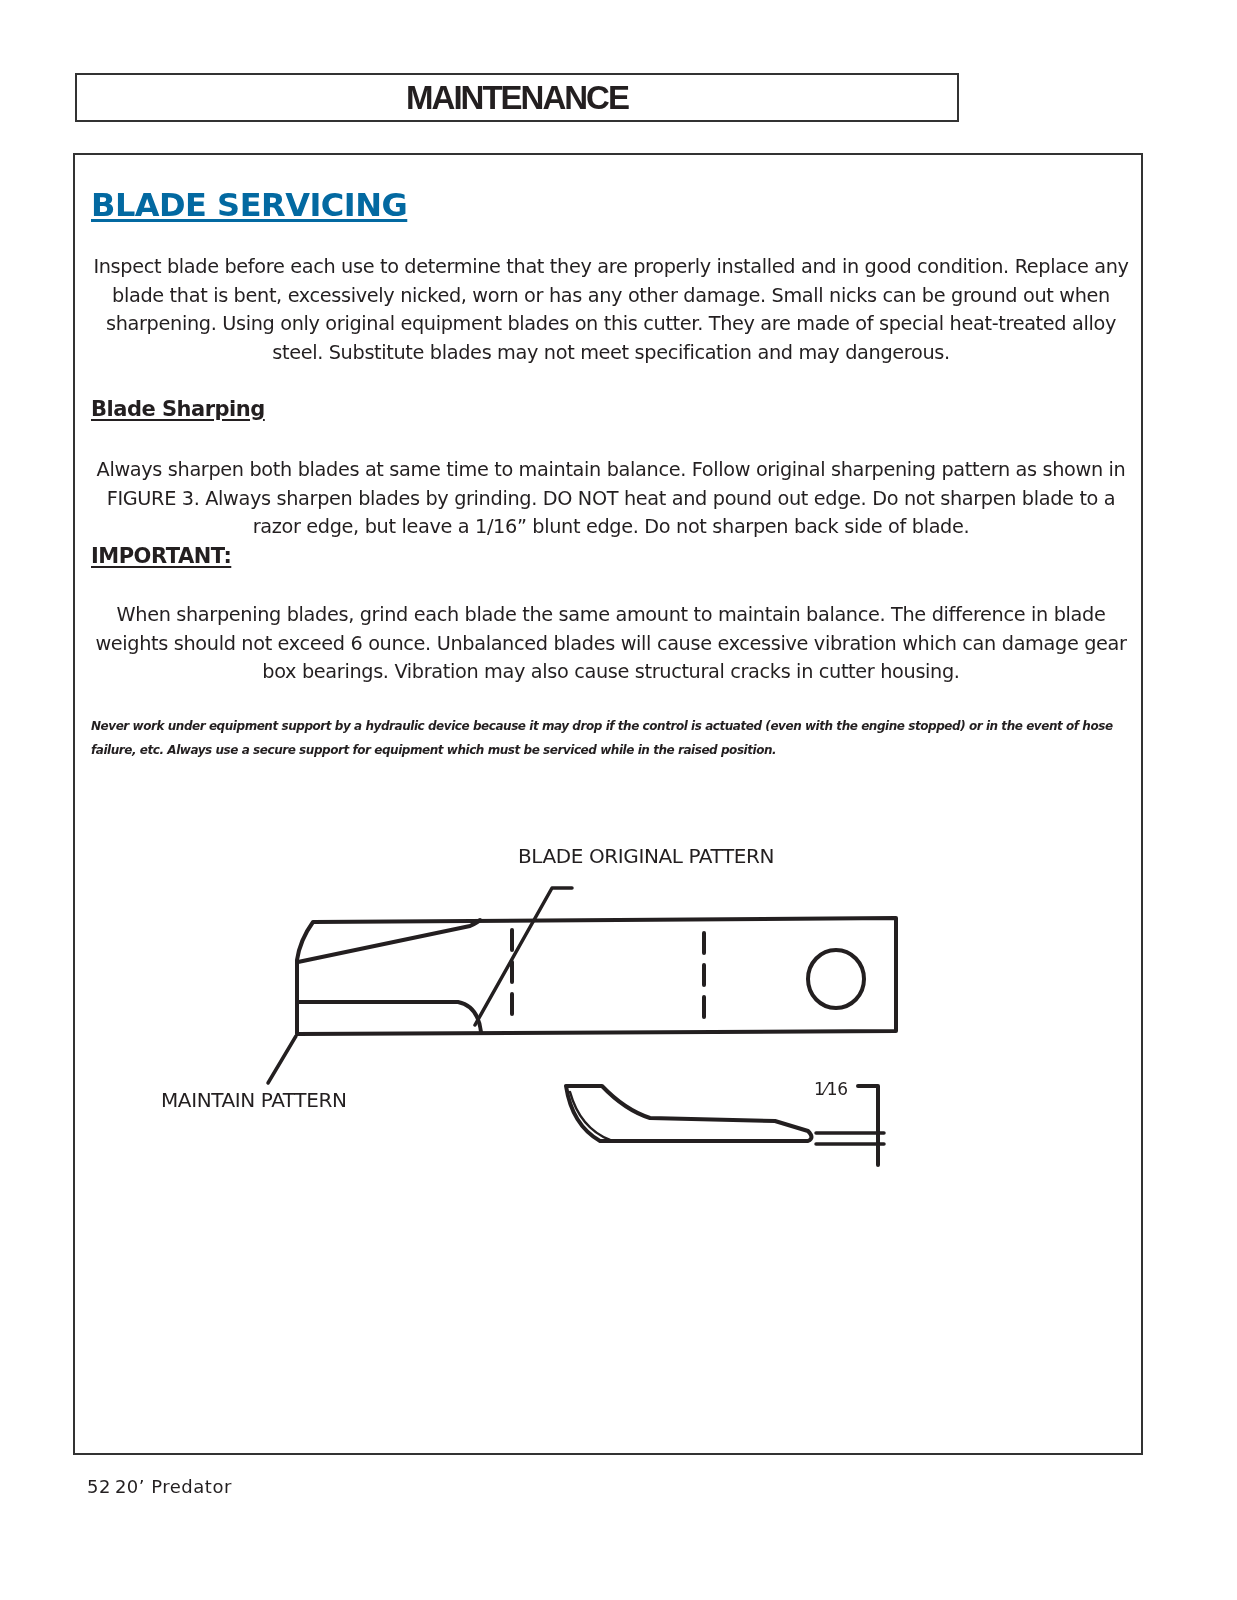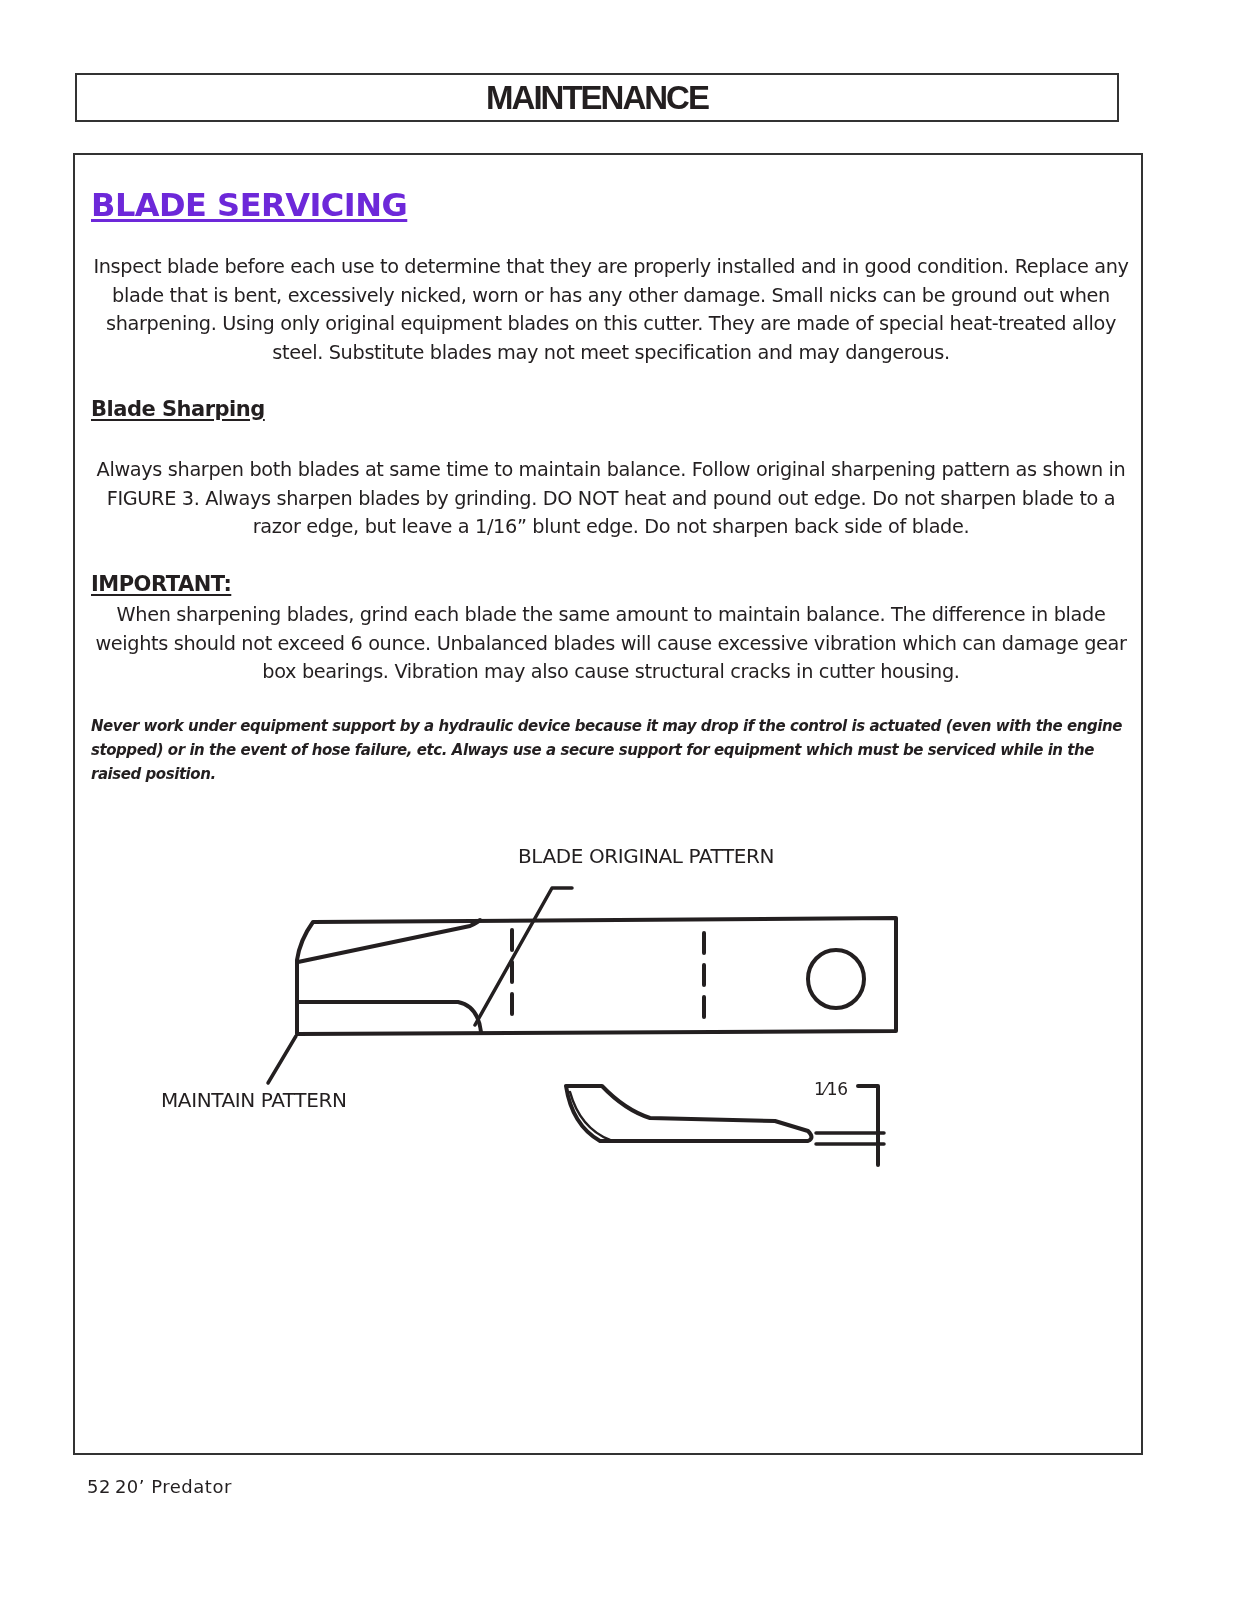--- a/index.html
+++ b/index.html
@@ -1,40 +1,40 @@
 <!DOCTYPE html>
 <html><head>
 <meta charset="utf-8">
 <style>
   html, body { margin: 0; padding: 0; background: #ffffff; }
   body { width: 1237px; height: 1600px; position: relative; overflow: hidden;
          font-family: "DejaVu Sans", "Liberation Sans", sans-serif; color: #231f20; }
 
-  .header-box { position: absolute; left: 75px; top: 73px; width: 1044px; height: 49px;
+  .header-box { position: absolute; left: 75px; top: 73px; width: 884px; height: 49px;
                 border: 2px solid #333; box-sizing: border-box;
                 display: flex; align-items: center; justify-content: center; }
   .header-title { font-family: "Liberation Sans", sans-serif; font-weight: bold;
                   font-size: 33px; letter-spacing: -2px; color: #231f20; }
 
   .content-box { position: absolute; left: 73px; top: 153px; width: 1070px; height: 1302px;
                  border: 2px solid #333; box-sizing: border-box; }
 
   .h1 { position: absolute; left: 91px; top: 186px; font-family: "DejaVu Sans", sans-serif;
         font-weight: bold; font-size: 32px; text-decoration: underline; text-underline-offset: 3px;
-        letter-spacing: -0.5px; color: #6d28d9; margin: 0; }
+        letter-spacing: -0.5px; color: #0369a1; margin: 0; }
 
   .para { position: absolute; left: 91px; width: 1040px; font-family: "DejaVu Sans", sans-serif;
           font-size: 19.3px; line-height: 28.7px; letter-spacing: -0.35px; color: #231f20; margin: 0; text-align: center; }
 
   .h2 { position: absolute; left: 91px; font-family: "DejaVu Sans", sans-serif; font-weight: bold;
         font-size: 21px; text-decoration: underline; text-underline-offset: 3px; letter-spacing: -0.5px;
         color: #231f20; margin: 0; }
 
   .warning { position: absolute; left: 91px; top: 714px; width: 1040px; font-family: "DejaVu Sans", sans-serif;
-             font-weight: bold; font-style: italic; font-size: 15px; line-height: 24px;
+             font-weight: bold; font-style: italic; font-size: 12px; line-height: 24px;
              letter-spacing: -0.45px; color: #231f20; margin: 0; }
 
   .fig-label { position: absolute; font-family: "DejaVu Sans", sans-serif; font-size: 20px;
                letter-spacing: -0.4px; color: #231f20; white-space: nowrap; }
 
   .figure-svg { position: absolute; left: 0; top: 0; }
 
   .footer { position: absolute; left: 87px; top: 1476px; font-family: "DejaVu Sans", sans-serif;
             font-size: 18px; color: #231f20; letter-spacing: 0.5px; white-space: nowrap; }
   .footer span + span { margin-left: 4px; }
@@ -49,21 +49,21 @@
 <div class="content-box"></div>
 
 <h1 class="h1">BLADE SERVICING</h1>
 
 <p class="para" style="top:253px;">Inspect blade before each use to determine that they are properly installed and in good condition. Replace any blade that is bent, excessively nicked, worn or has any other damage. Small nicks can be ground out when sharpening. Using only original equipment blades on this cutter. They are made of special heat-treated alloy steel. Substitute blades may not meet specification and may dangerous.</p>
 
 <h2 class="h2" style="top:397px;text-align:center;">Blade Sharping</h2>
 
 <p class="para" style="top:456px;">Always sharpen both blades at same time to maintain balance. Follow original sharpening pattern as shown in FIGURE 3. Always sharpen blades by grinding. DO NOT heat and pound out edge. Do not sharpen blade to a razor edge, but leave a 1/16” blunt edge. Do not sharpen back side of blade.</p>
 
-<h2 class="h2" style="top:572px;">IMPORTANT:</h2>
+<h2 class="h2" style="top:544px;">IMPORTANT:</h2>
 
 <p class="para" style="top:601px;">When sharpening blades, grind each blade the same amount to maintain balance. The difference in blade weights should not exceed 6 ounce. Unbalanced blades will cause excessive vibration which can damage gear box bearings. Vibration may also cause structural cracks in cutter housing.</p>
 
 <p class="warning">Never work under equipment support by a hydraulic device because it may drop if the control is actuated (even with the engine stopped) or in the event of hose failure, etc. Always use a secure support for equipment which must be serviced while in the raised position.</p>
 
 <svg class="figure-svg" width="1237" height="1600" fill="none" stroke="#231f20" stroke-linecap="round" stroke-linejoin="round">
 
   <path d="M 896 918 L 313 922 Q 300 940 297 960 L 297 1034 L 896 1031 Z" stroke-width="4"></path>
 
   <path d="M 298 962 L 470 926 Q 478 922 480 920" stroke-width="4"></path>

